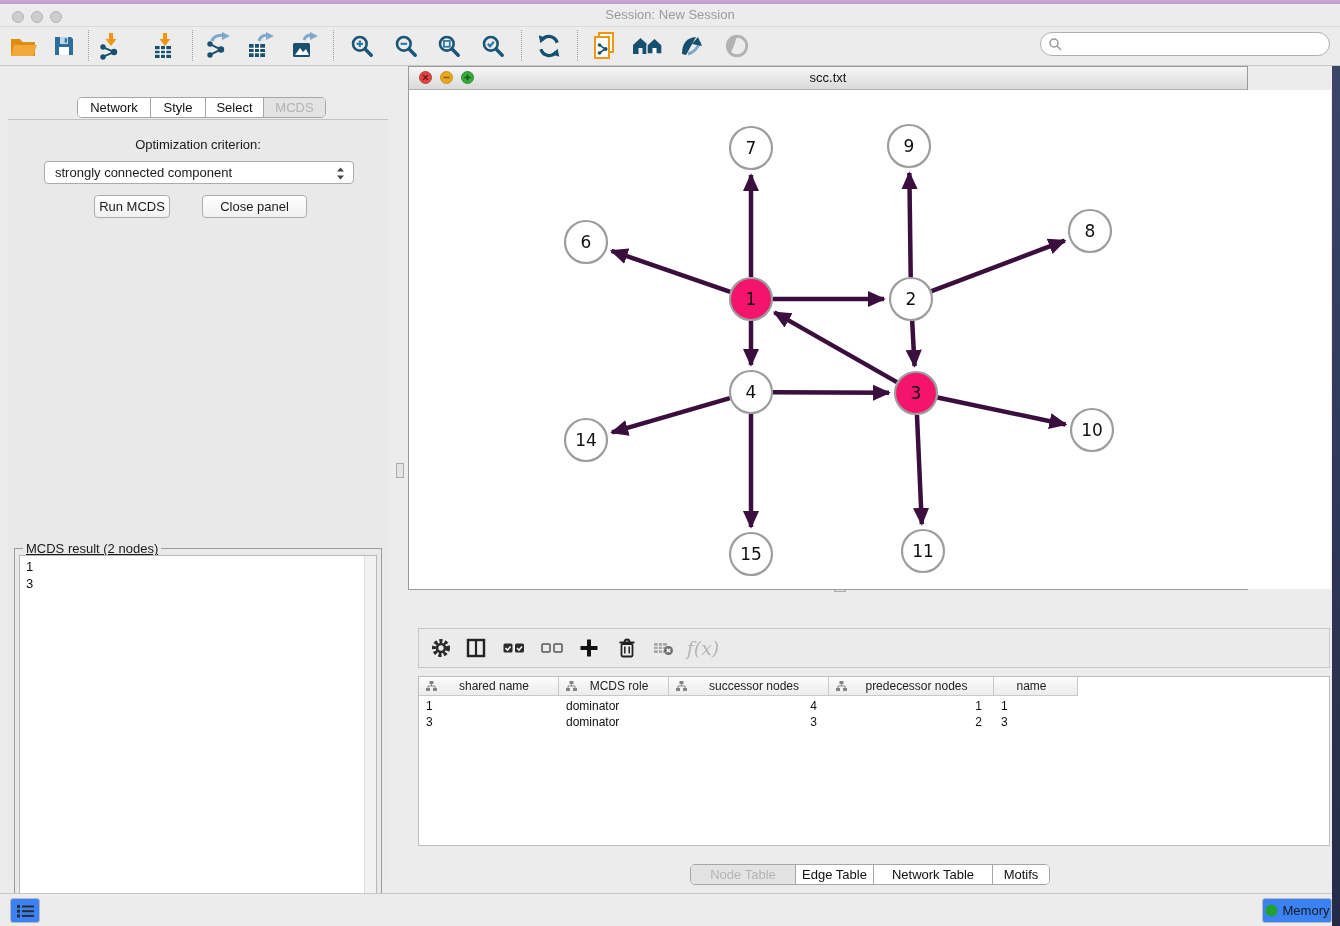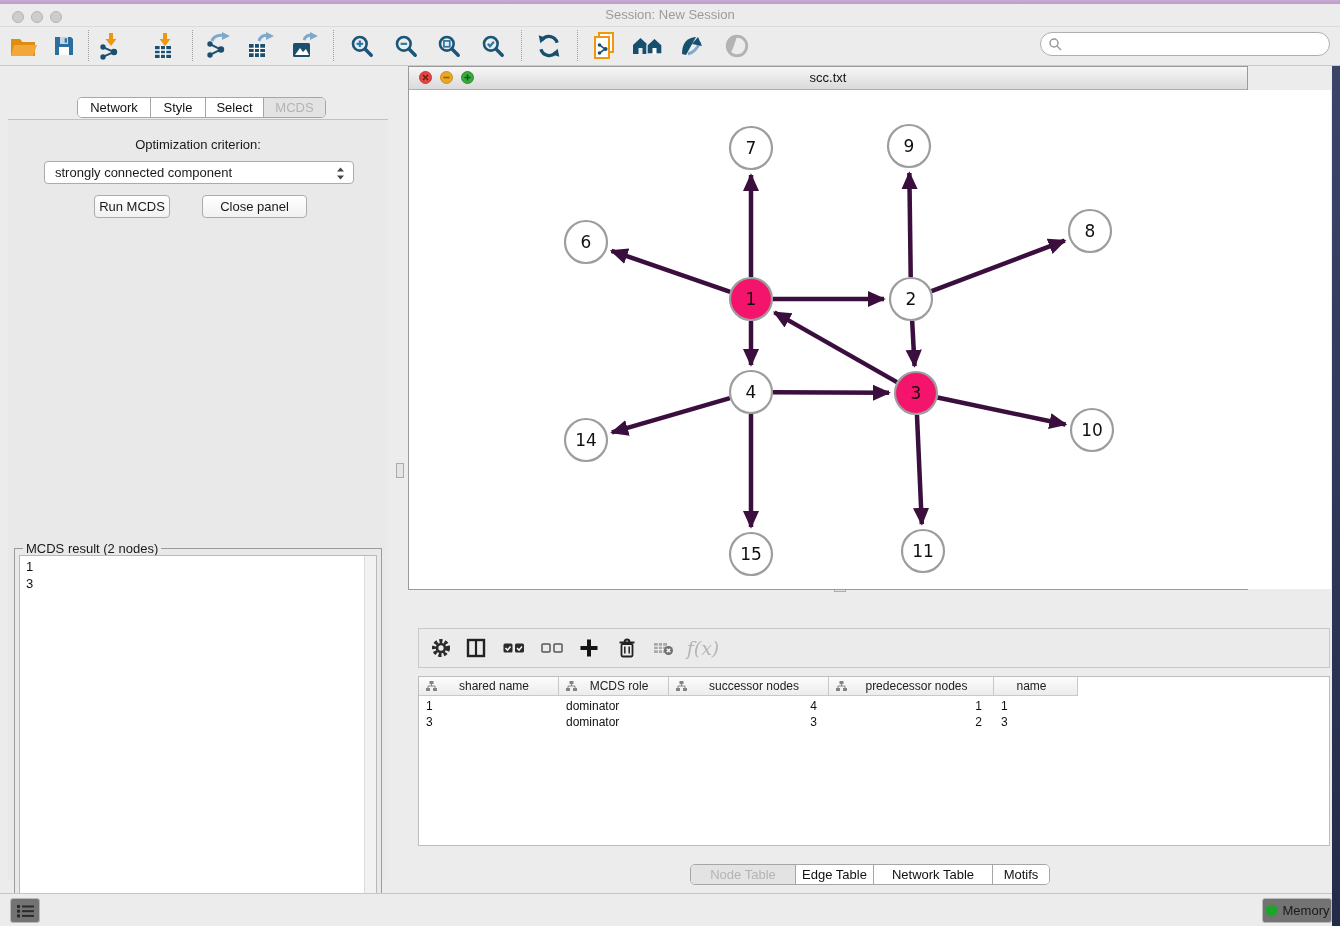--- a/index.html
+++ b/index.html
@@ -26,21 +26,21 @@
   .seg .seg-item{font-size:13px;display:flex;align-items:center;justify-content:center;border-right:1px solid #A6A6A6;background:#fff;color:#111;box-sizing:border-box;}
   .seg .seg-item:last-child{border-right:none;}
   .seg .seg-item.selected{background:#E3E3E3;color:#B4B4B4;text-align:right;}
   .cp-body{left:8px;top:119px;width:380px;height:760px;background:#E9E9E9;border-top:1px solid #C2C2C2;}
   .opt-label{position:absolute;left:0;width:380px;top:17px;text-align:center;font-size:13px;color:#1a1a1a;}
   .select{position:absolute;left:36px;top:41px;width:310px;height:23px;background:#fff;border:1px solid #ABABAB;border-radius:4px;
        box-sizing:border-box;display:flex;align-items:center;font-size:13px;padding-left:10px;}
   .btn{position:absolute;height:23px;background:linear-gradient(#FFFFFF,#F1F1F1);border:1px solid #ACACAC;border-radius:4px;
        box-sizing:border-box;display:flex;align-items:center;justify-content:center;font-size:13px;color:#1a1a1a;}
   .groupbox{position:absolute;left:6px;top:428px;width:366px;height:380px;border:1px solid #9C9C9C;background:#E9E9E9;}
-  .groupbox .legend{position:absolute;left:8px;top:-8px;background:#E9E9E9;padding:0 3px;font-size:13px;color:#1a1a1a;}
+  .groupbox .legend{position:absolute;left:8px;top:-8px;background:#E9E9E9;padding:0 3px;font-size:13px;color:#1a1a1a;text-decoration:underline;}
   .result-area{position:absolute;left:4px;top:6px;right:4px;bottom:4px;background:#fff;border:1px solid #B9B9B9;}
   .result-scroll{position:absolute;right:0;top:0;bottom:0;width:11px;background:#F2F2F2;border-left:1px solid #DDDDDD;}
   .result-text{position:absolute;left:6px;top:2px;font-size:13px;line-height:17px;color:#111;}
   
   .net-window{left:408px;top:66px;width:840px;height:524px;border:1px solid #9A9A9A;box-sizing:border-box;background:#fff;}
   .net-titlebar{position:absolute;left:0;top:0;right:0;height:22px;background:linear-gradient(#F6F6F6,#DADADA);border-bottom:1px solid #AFAFAF;}
   .net-titlebar .title{position:absolute;left:0;right:0;top:3px;text-align:center;font-size:13px;color:#111;}
   .traffic{position:absolute;top:4px;width:13px;height:13px;border-radius:50%;box-sizing:border-box;}
   .net-canvas{position:absolute;left:0;top:23px;width:922px;height:499px;background:#fff;}
   .grip{background:#E4E4E4;border:1px solid #ABABAB;box-sizing:border-box;}
@@ -54,21 +54,21 @@
   .th{background:linear-gradient(#FCFCFC,#ECECEC);border-right:1px solid #C9C9C9;border-bottom:1px solid #C9C9C9;
       box-sizing:border-box;display:flex;align-items:center;font-size:12px;color:#222;}
   .th .th-label{flex:1;text-align:center;padding-right:8px;}
   .th .tree-ico{margin-left:6px;}
   .trow{position:absolute;left:0;height:16px;display:flex;font-size:12px;color:#111;}
   .td{box-sizing:border-box;padding:1px 7px 0 7px;white-space:nowrap;overflow:hidden;}
   .td.num{text-align:right;padding-right:12px;}
   .tp-tabs{left:690px;top:864px;}
   
   .statusbar{left:0;top:893px;width:1340px;height:33px;background:#ECECEC;border-top:1px solid #C6C6C6;}
-  .sb-btn{position:absolute;top:4px;height:25px;background:#737373;border:1px solid #B9B9B9;border-radius:3px;
+  .sb-btn{position:absolute;top:4px;height:25px;background:#3b82f6;border:1px solid #B9B9B9;border-radius:3px;
       box-sizing:border-box;display:flex;align-items:center;justify-content:center;font-size:13px;}
   .desktop-edge{left:1332px;top:66px;width:8px;height:860px;background:linear-gradient(180deg,#3A4568,#232B48);}
 </style>
 </head>
 <body>
 
 <div class="app">
 
   <div class="abs top-strip"></div>
 

